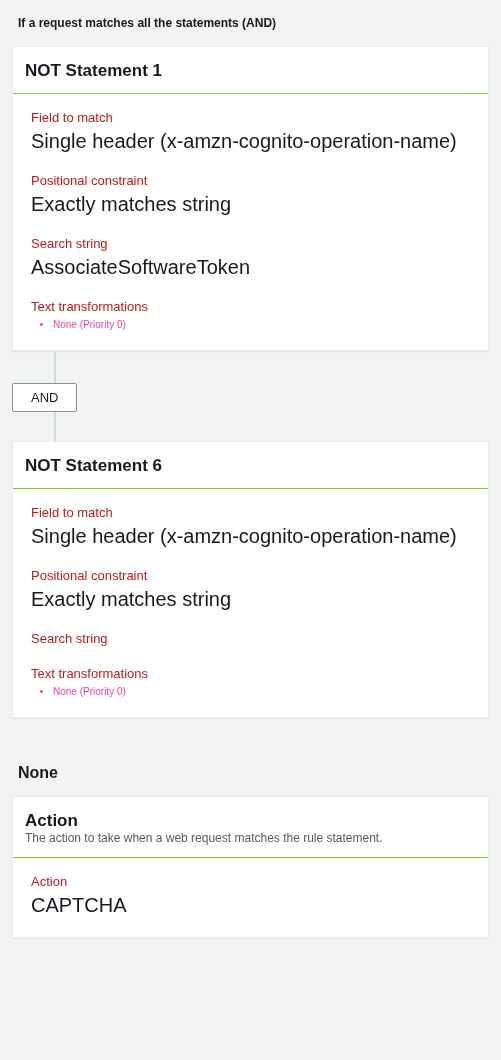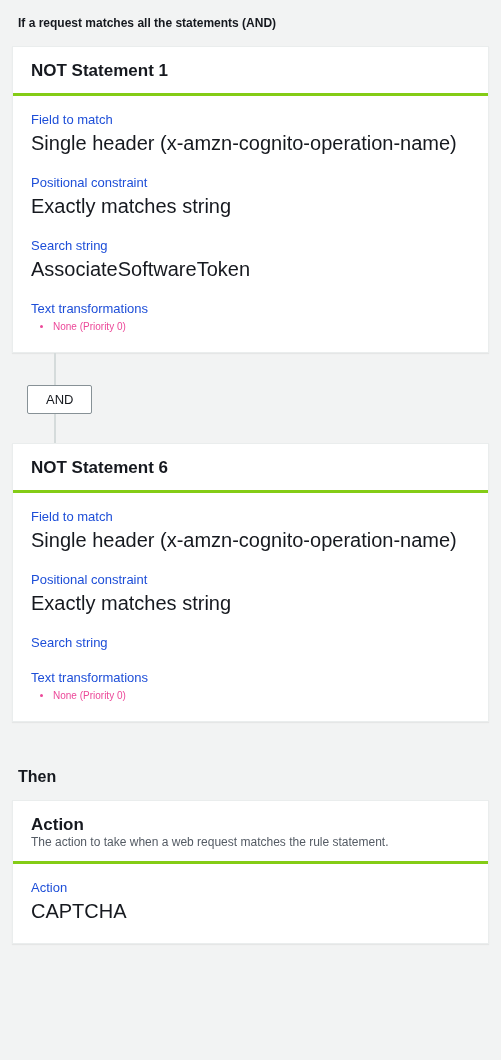--- a/index.html
+++ b/index.html
@@ -20,22 +20,22 @@
       font-weight: 700;
       color: #16191f;
       margin: 4px 0 16px 6px;
     }
     .card {
       background: #fff;
       border: 1px solid #eaeded;
       box-shadow: 0 1px 1px rgba(0,0,0,0.05);
     }
     .card-header {
-      padding: 14px 18px 12px;
-      border-bottom: 3px solid #84cc16;
+      padding: 14px 12px 12px;
+      border-bottom: 1px solid #84cc16;
     }
     .card-header-title {
       font-size: 17px;
       font-weight: 700;
       color: #16191f;
     }
     .card-subtext {
       font-size: 12px;
       color: #545b64;
       margin-top: 0;
@@ -44,21 +44,21 @@
       padding: 16px 18px 20px;
     }
     .field-block {
       margin-bottom: 20px;
     }
     .field-block:last-child {
       margin-bottom: 0;
     }
     .field-label {
       font-size: 13px;
-      color: #1d4ed8;
+      color: #b91c1c;
       margin-bottom: 5px;
     }
     .field-value {
       font-size: 20px;
       color: #16191f;
     }
     ul.bullet {
       list-style: disc;
       padding-left: 22px;
       margin-top: 4px;
@@ -75,21 +75,21 @@
       position: absolute;
       left: 42px;
       top: 0;
       bottom: 0;
       width: 2px;
       background: #d5dbdb;
     }
     .and-badge {
       position: absolute;
       top: 32px;
-      left: 15px;
+      left: 0;
       background: #fff;
       border: 1px solid #879196;
       border-radius: 2px;
       padding: 6px 18px;
       font-size: 13px;
       color: #16191f;
       font-weight: 400;
     }
     .then-title {
       font-size: 16px;
@@ -151,21 +151,21 @@
     </div>
     <div class="field-block">
       <div class="field-label">Text transformations</div>
       <ul class="bullet">
         <li>None (Priority 0)</li>
       </ul>
     </div>
   </div>
 </div>
 
-<div class="then-title">Then</div>
+<div class="then-title">None</div>
 
 <div class="card">
   <div class="card-header">
     <div class="card-header-title">Action</div>
     <div class="card-subtext">The action to take when a web request matches the rule statement.</div>
   </div>
   <div class="card-body">
     <div class="field-block">
       <div class="field-label">Action</div>
       <div class="field-value">CAPTCHA</div>

